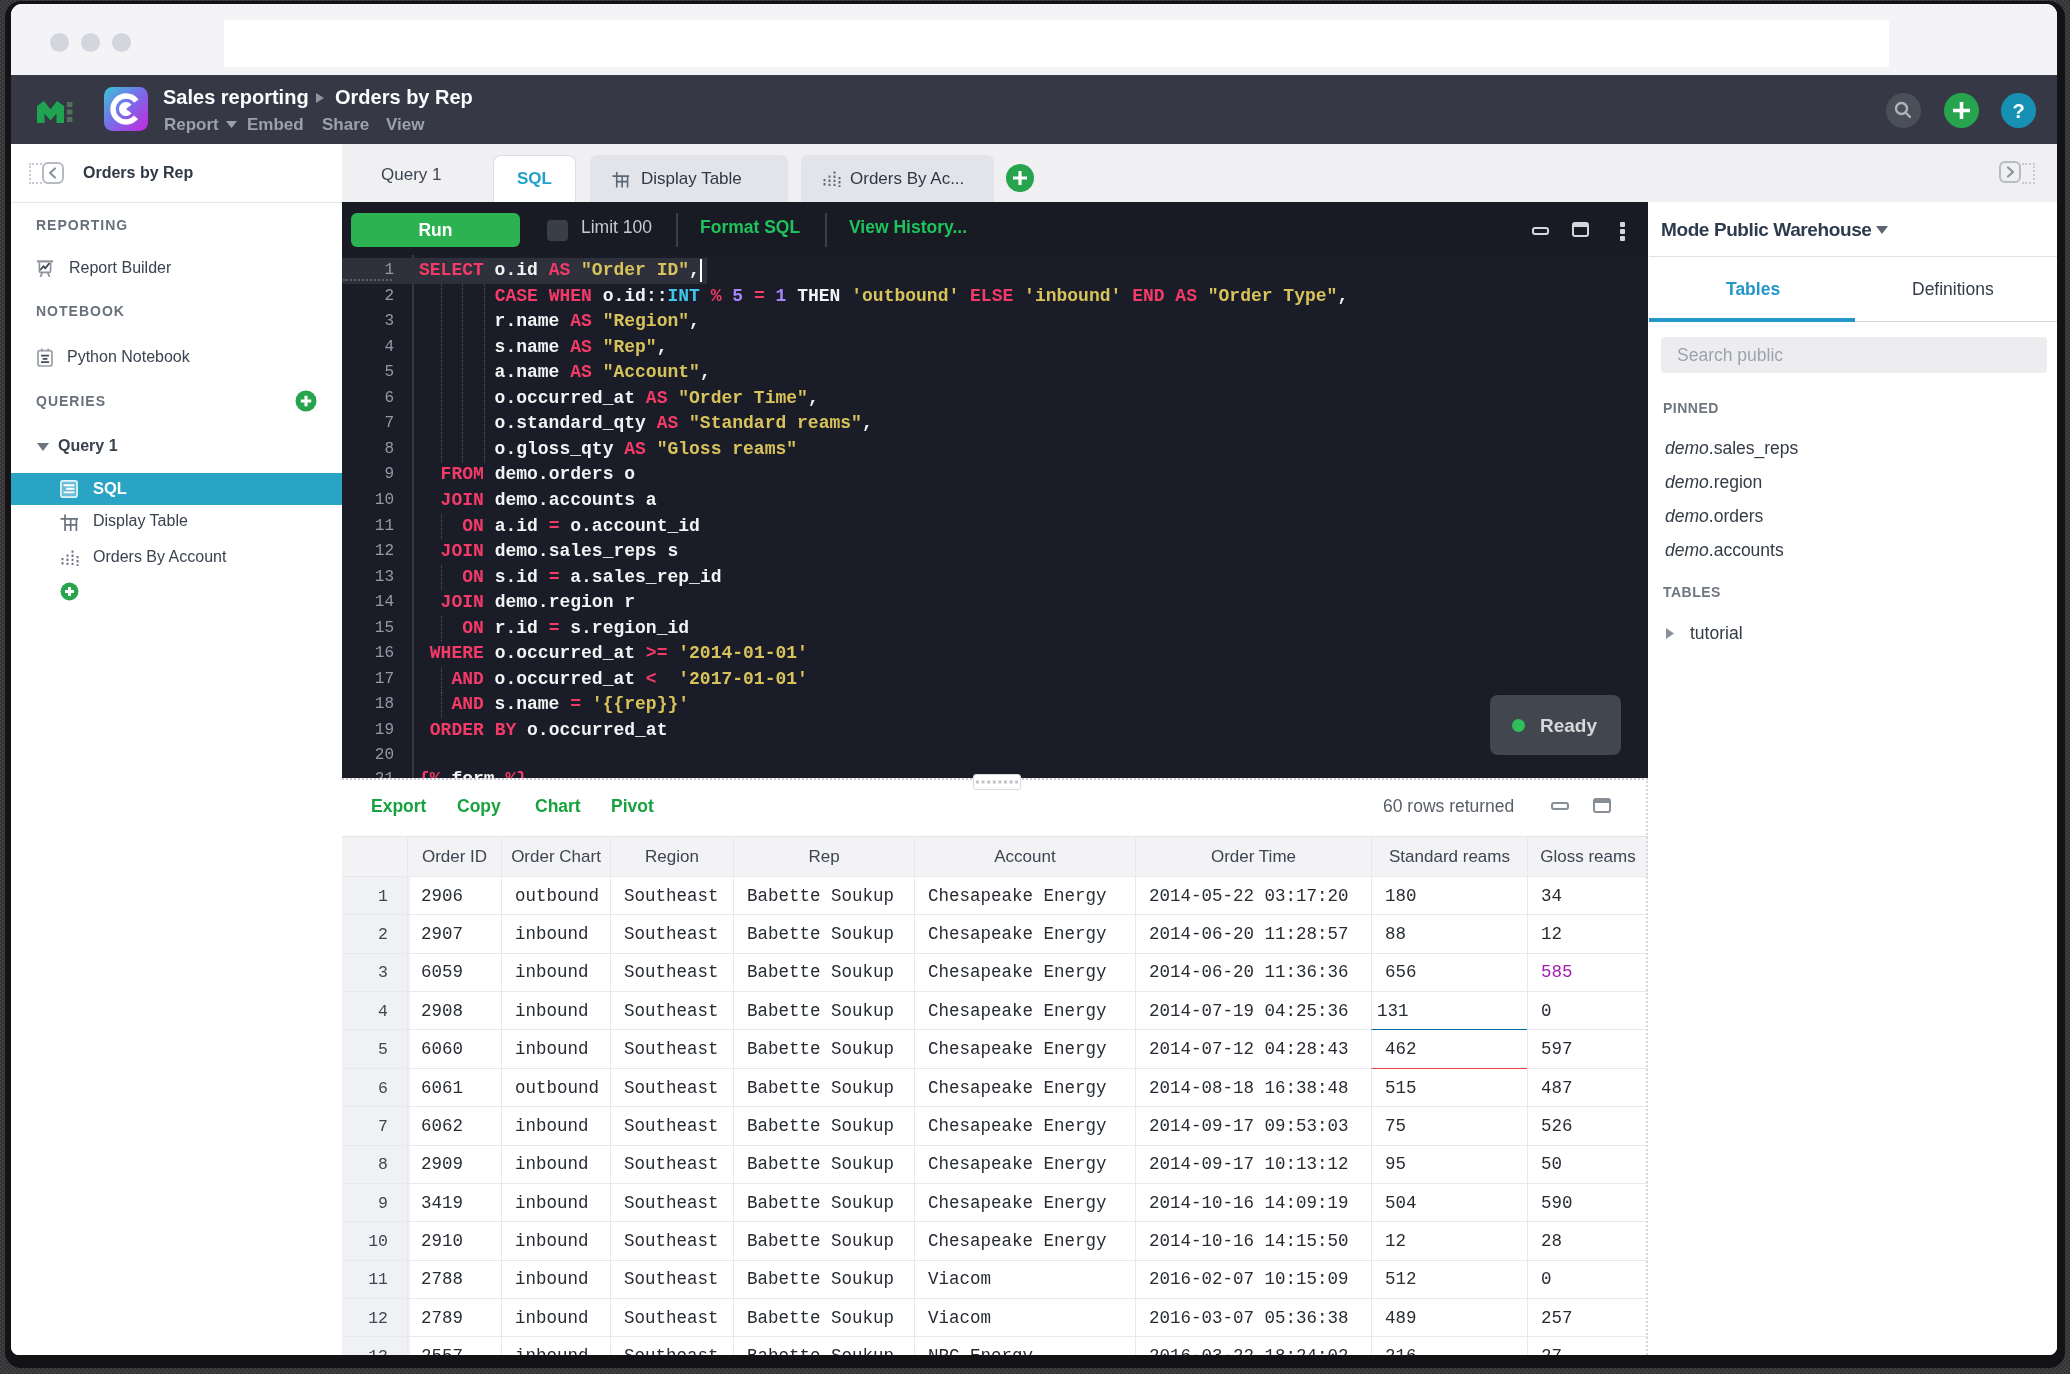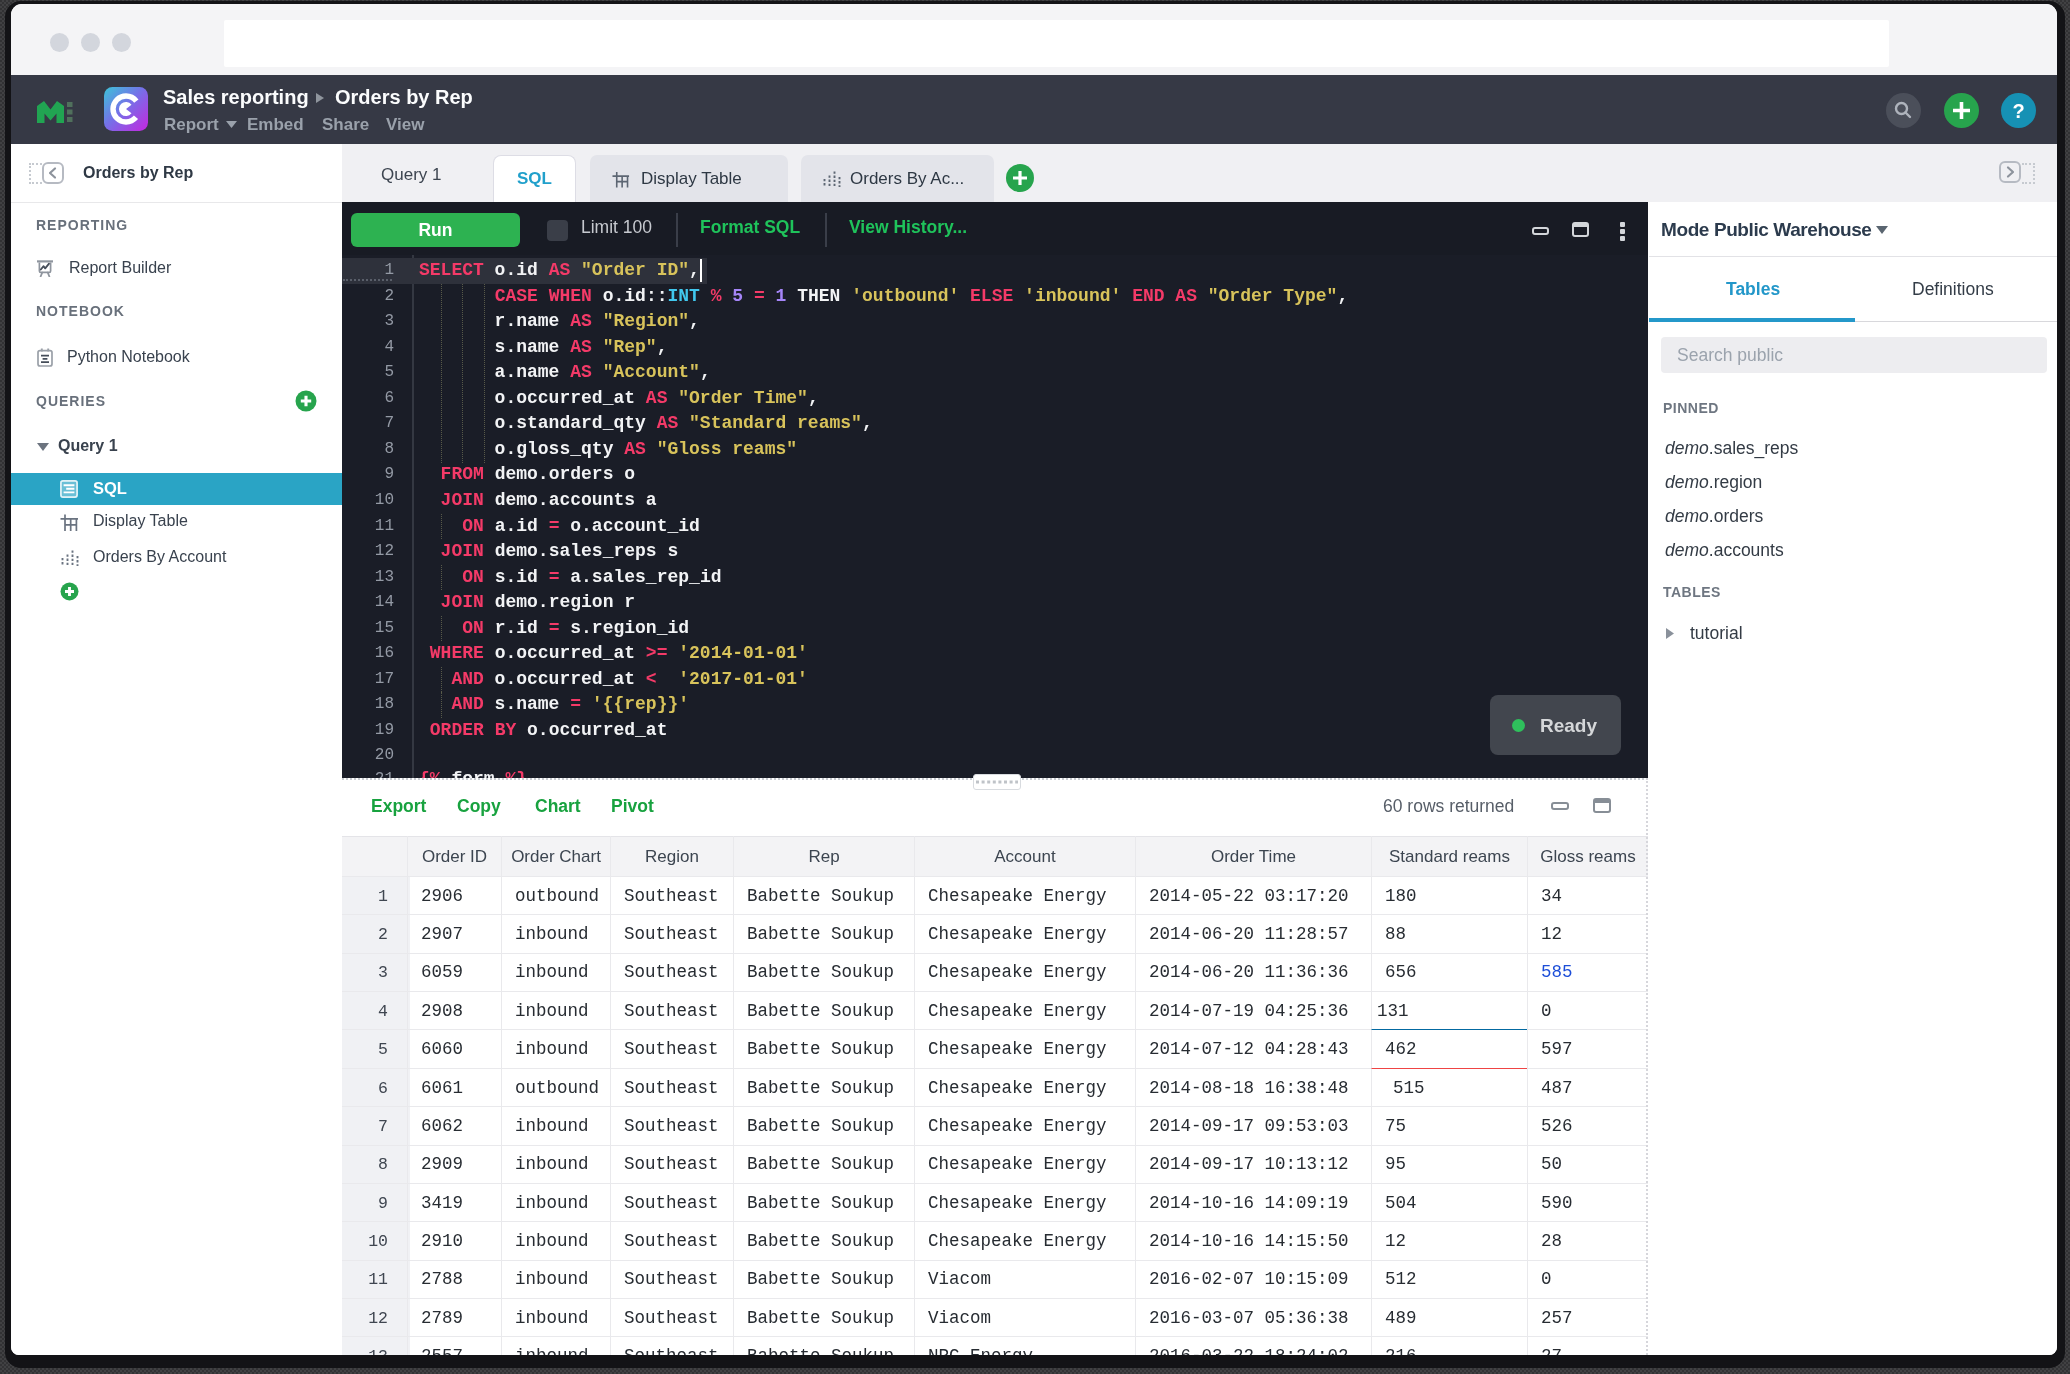--- a/index.html
+++ b/index.html
@@ -255,21 +255,21 @@
 <div class="a flex mono" style="left:1516px;top:911.37px;width:121px;height:38.37px;border-bottom:1px solid #e9e9ec;border-left:1px solid #e9e9ec;padding-left:13px;color:#272c32;font-size:17.5px;">12</div>
 <div class="a" style="left:331px;top:949.74px;width:68px;height:38.37px;background:#f0f1f4;border-bottom:1px solid #e9e9ec;"></div>
 <div class="a flex mono" style="left:331px;top:949.74px;width:68px;height:38.37px;justify-content:flex-end;padding-right:22px;color:#3f4650;font-size:16.5px;">3</div>
 <div class="a flex mono" style="left:396px;top:949.74px;width:94px;height:38.37px;border-bottom:1px solid #e9e9ec;border-left:1px solid #e9e9ec;padding-left:13px;color:#272c32;font-size:17.5px;">6059</div>
 <div class="a flex mono" style="left:490px;top:949.74px;width:109px;height:38.37px;border-bottom:1px solid #e9e9ec;border-left:1px solid #e9e9ec;padding-left:13px;color:#272c32;font-size:17.5px;">inbound</div>
 <div class="a flex mono" style="left:599px;top:949.74px;width:123px;height:38.37px;border-bottom:1px solid #e9e9ec;border-left:1px solid #e9e9ec;padding-left:13px;color:#272c32;font-size:17.5px;">Southeast</div>
 <div class="a flex mono" style="left:722px;top:949.74px;width:181px;height:38.37px;border-bottom:1px solid #e9e9ec;border-left:1px solid #e9e9ec;padding-left:13px;color:#272c32;font-size:17.5px;">Babette Soukup</div>
 <div class="a flex mono" style="left:903px;top:949.74px;width:221px;height:38.37px;border-bottom:1px solid #e9e9ec;border-left:1px solid #e9e9ec;padding-left:13px;color:#272c32;font-size:17.5px;">Chesapeake Energy</div>
 <div class="a flex mono" style="left:1124px;top:949.74px;width:236px;height:38.37px;border-bottom:1px solid #e9e9ec;border-left:1px solid #e9e9ec;padding-left:13px;color:#272c32;font-size:17.5px;">2014-06-20 11:36:36</div>
 <div class="a flex mono" style="left:1360px;top:949.74px;width:156px;height:38.37px;border-bottom:1px solid #e9e9ec;border-left:1px solid #e9e9ec;padding-left:13px;color:#272c32;font-size:17.5px;">656</div>
-<div class="a flex mono" style="left:1516px;top:949.74px;width:121px;height:38.37px;border-bottom:1px solid #e9e9ec;border-left:1px solid #e9e9ec;padding-left:13px;color:#1d4ed8;font-size:17.5px;">585</div>
+<div class="a flex mono" style="left:1516px;top:949.74px;width:121px;height:38.37px;border-bottom:1px solid #e9e9ec;border-left:1px solid #e9e9ec;padding-left:13px;color:#a21caf;font-size:17.5px;">585</div>
 <div class="a" style="left:331px;top:988.11px;width:68px;height:38.37px;background:#f0f1f4;border-bottom:1px solid #e9e9ec;"></div>
 <div class="a flex mono" style="left:331px;top:988.11px;width:68px;height:38.37px;justify-content:flex-end;padding-right:22px;color:#3f4650;font-size:16.5px;">4</div>
 <div class="a flex mono" style="left:396px;top:988.11px;width:94px;height:38.37px;border-bottom:1px solid #e9e9ec;border-left:1px solid #e9e9ec;padding-left:13px;color:#272c32;font-size:17.5px;">2908</div>
 <div class="a flex mono" style="left:490px;top:988.11px;width:109px;height:38.37px;border-bottom:1px solid #e9e9ec;border-left:1px solid #e9e9ec;padding-left:13px;color:#272c32;font-size:17.5px;">inbound</div>
 <div class="a flex mono" style="left:599px;top:988.11px;width:123px;height:38.37px;border-bottom:1px solid #e9e9ec;border-left:1px solid #e9e9ec;padding-left:13px;color:#272c32;font-size:17.5px;">Southeast</div>
 <div class="a flex mono" style="left:722px;top:988.11px;width:181px;height:38.37px;border-bottom:1px solid #e9e9ec;border-left:1px solid #e9e9ec;padding-left:13px;color:#272c32;font-size:17.5px;">Babette Soukup</div>
 <div class="a flex mono" style="left:903px;top:988.11px;width:221px;height:38.37px;border-bottom:1px solid #e9e9ec;border-left:1px solid #e9e9ec;padding-left:13px;color:#272c32;font-size:17.5px;">Chesapeake Energy</div>
 <div class="a flex mono" style="left:1124px;top:988.11px;width:236px;height:38.37px;border-bottom:1px solid #e9e9ec;border-left:1px solid #e9e9ec;padding-left:13px;color:#272c32;font-size:17.5px;">2014-07-19 04:25:36</div>
 <div class="a flex mono" style="left:1360px;top:988.11px;width:156px;height:38.37px;border-bottom:1px solid #0369a1;border-left:1px solid #e9e9ec;padding-left:5px;color:#272c32;font-size:17.5px;">131</div>
 <div class="a flex mono" style="left:1516px;top:988.11px;width:121px;height:38.37px;border-bottom:1px solid #e9e9ec;border-left:1px solid #e9e9ec;padding-left:13px;color:#272c32;font-size:17.5px;">0</div>
@@ -284,21 +284,21 @@
 <div class="a flex mono" style="left:1360px;top:1026.48px;width:156px;height:38.37px;border-bottom:1px solid #ef4444;border-left:1px solid #e9e9ec;padding-left:13px;color:#272c32;font-size:17.5px;">462</div>
 <div class="a flex mono" style="left:1516px;top:1026.48px;width:121px;height:38.37px;border-bottom:1px solid #e9e9ec;border-left:1px solid #e9e9ec;padding-left:13px;color:#272c32;font-size:17.5px;">597</div>
 <div class="a" style="left:331px;top:1064.85px;width:68px;height:38.37px;background:#f0f1f4;border-bottom:1px solid #e9e9ec;"></div>
 <div class="a flex mono" style="left:331px;top:1064.85px;width:68px;height:38.37px;justify-content:flex-end;padding-right:22px;color:#3f4650;font-size:16.5px;">6</div>
 <div class="a flex mono" style="left:396px;top:1064.85px;width:94px;height:38.37px;border-bottom:1px solid #e9e9ec;border-left:1px solid #e9e9ec;padding-left:13px;color:#272c32;font-size:17.5px;">6061</div>
 <div class="a flex mono" style="left:490px;top:1064.85px;width:109px;height:38.37px;border-bottom:1px solid #e9e9ec;border-left:1px solid #e9e9ec;padding-left:13px;color:#272c32;font-size:17.5px;">outbound</div>
 <div class="a flex mono" style="left:599px;top:1064.85px;width:123px;height:38.37px;border-bottom:1px solid #e9e9ec;border-left:1px solid #e9e9ec;padding-left:13px;color:#272c32;font-size:17.5px;">Southeast</div>
 <div class="a flex mono" style="left:722px;top:1064.85px;width:181px;height:38.37px;border-bottom:1px solid #e9e9ec;border-left:1px solid #e9e9ec;padding-left:13px;color:#272c32;font-size:17.5px;">Babette Soukup</div>
 <div class="a flex mono" style="left:903px;top:1064.85px;width:221px;height:38.37px;border-bottom:1px solid #e9e9ec;border-left:1px solid #e9e9ec;padding-left:13px;color:#272c32;font-size:17.5px;">Chesapeake Energy</div>
 <div class="a flex mono" style="left:1124px;top:1064.85px;width:236px;height:38.37px;border-bottom:1px solid #e9e9ec;border-left:1px solid #e9e9ec;padding-left:13px;color:#272c32;font-size:17.5px;">2014-08-18 16:38:48</div>
-<div class="a flex mono" style="left:1360px;top:1064.85px;width:156px;height:38.37px;border-bottom:1px solid #e9e9ec;border-left:1px solid #e9e9ec;padding-left:21px;color:#272c32;font-size:17.5px;">515</div>
+<div class="a flex mono" style="left:1360px;top:1064.85px;width:156px;height:38.37px;border-bottom:1px solid #e9e9ec;border-left:1px solid #e9e9ec;padding-left:13px;color:#272c32;font-size:17.5px;">515</div>
 <div class="a flex mono" style="left:1516px;top:1064.85px;width:121px;height:38.37px;border-bottom:1px solid #e9e9ec;border-left:1px solid #e9e9ec;padding-left:13px;color:#272c32;font-size:17.5px;">487</div>
 <div class="a" style="left:331px;top:1103.22px;width:68px;height:38.37px;background:#f0f1f4;border-bottom:1px solid #e9e9ec;"></div>
 <div class="a flex mono" style="left:331px;top:1103.22px;width:68px;height:38.37px;justify-content:flex-end;padding-right:22px;color:#3f4650;font-size:16.5px;">7</div>
 <div class="a flex mono" style="left:396px;top:1103.22px;width:94px;height:38.37px;border-bottom:1px solid #e9e9ec;border-left:1px solid #e9e9ec;padding-left:13px;color:#272c32;font-size:17.5px;">6062</div>
 <div class="a flex mono" style="left:490px;top:1103.22px;width:109px;height:38.37px;border-bottom:1px solid #e9e9ec;border-left:1px solid #e9e9ec;padding-left:13px;color:#272c32;font-size:17.5px;">inbound</div>
 <div class="a flex mono" style="left:599px;top:1103.22px;width:123px;height:38.37px;border-bottom:1px solid #e9e9ec;border-left:1px solid #e9e9ec;padding-left:13px;color:#272c32;font-size:17.5px;">Southeast</div>
 <div class="a flex mono" style="left:722px;top:1103.22px;width:181px;height:38.37px;border-bottom:1px solid #e9e9ec;border-left:1px solid #e9e9ec;padding-left:13px;color:#272c32;font-size:17.5px;">Babette Soukup</div>
 <div class="a flex mono" style="left:903px;top:1103.22px;width:221px;height:38.37px;border-bottom:1px solid #e9e9ec;border-left:1px solid #e9e9ec;padding-left:13px;color:#272c32;font-size:17.5px;">Chesapeake Energy</div>
 <div class="a flex mono" style="left:1124px;top:1103.22px;width:236px;height:38.37px;border-bottom:1px solid #e9e9ec;border-left:1px solid #e9e9ec;padding-left:13px;color:#272c32;font-size:17.5px;">2014-09-17 09:53:03</div>
 <div class="a flex mono" style="left:1360px;top:1103.22px;width:156px;height:38.37px;border-bottom:1px solid #e9e9ec;border-left:1px solid #e9e9ec;padding-left:13px;color:#272c32;font-size:17.5px;">75</div>

